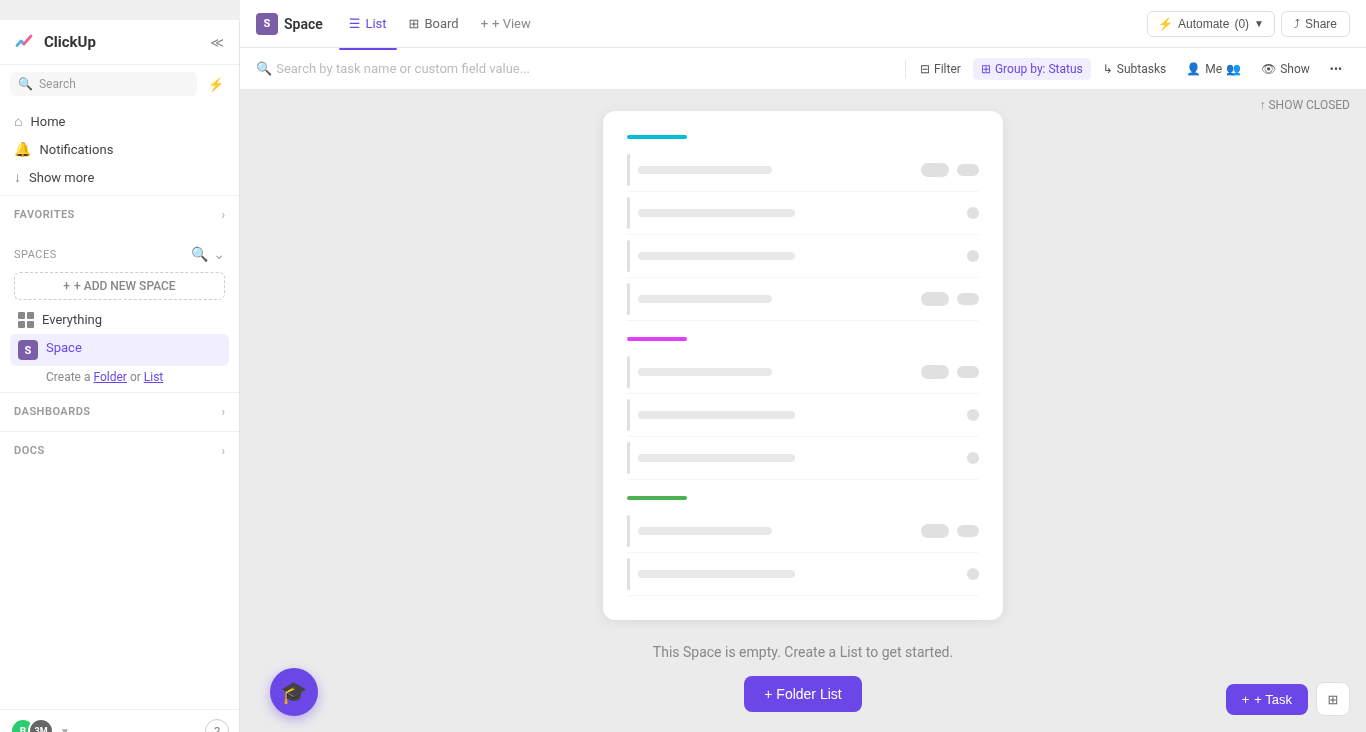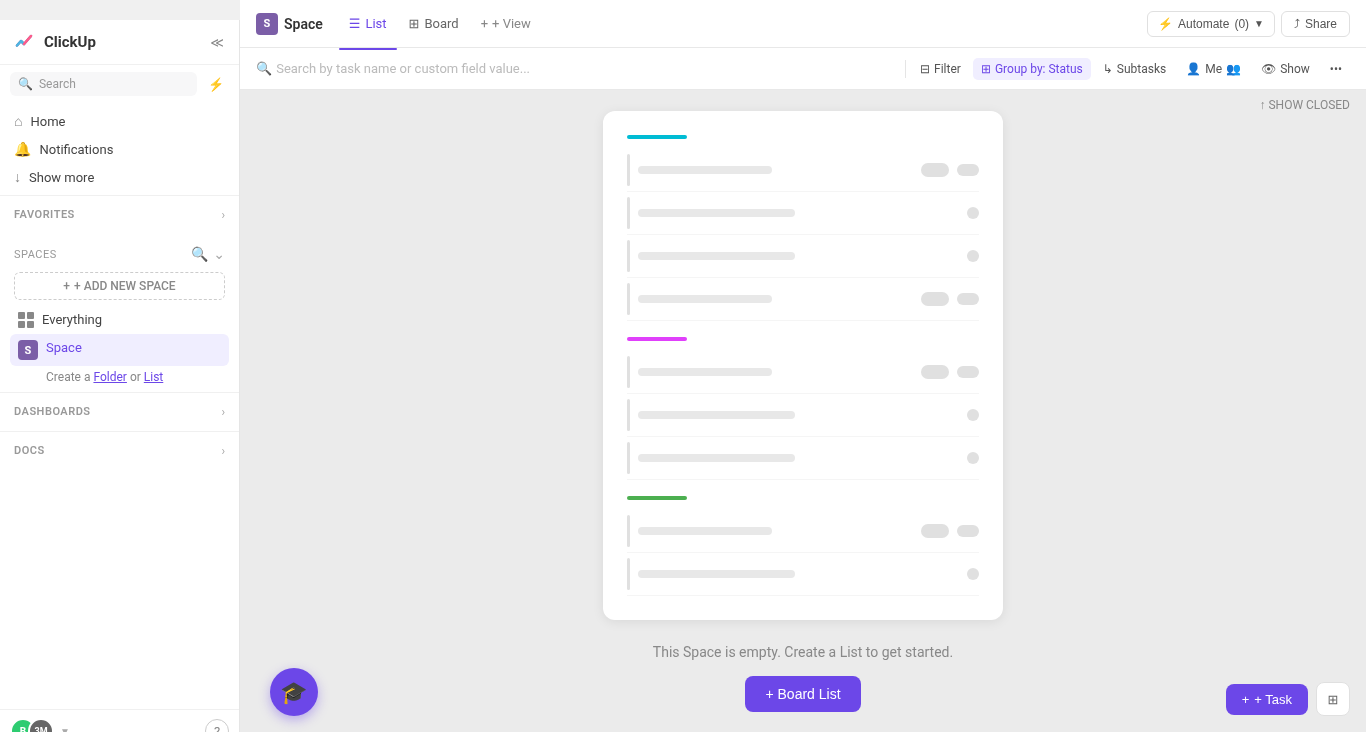--- a/index.html
+++ b/index.html
@@ -873,21 +873,21 @@
           <div class="mock-left-bar"></div>
           <div class="mock-task-line" style="width:65%;"></div>
           <div style="flex:1;"></div>
           <div class="mock-circle"></div>
         </div>
       </div>
     </div>
 
     <p class="empty-text">This Space is empty. Create a List to get started.</p>
 
-    <button class="create-list-btn">+ Board List</button>
+    <button class="create-list-btn">+ Folder List</button>
   </div>
 </div>
 
 <div class="grad-btn">
   <span>🎓</span>
 </div>
 
 <div class="bottom-right">
   <button class="add-task-btn">
     <span>+</span>

